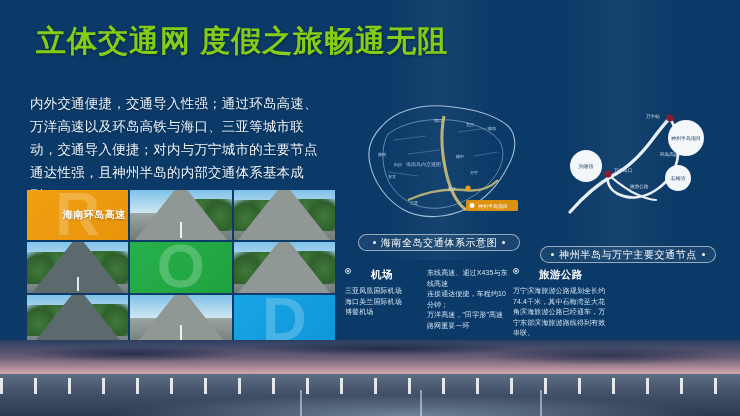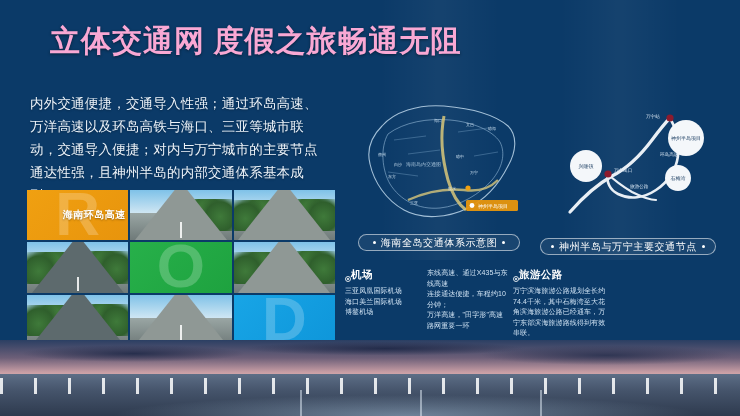--- a/index.html
+++ b/index.html
@@ -17,26 +17,25 @@
       linear-gradient(170deg,#0c3a68 0%, #0d4071 28%, #0b3763 58%, #0a2f57 78%, #0a2a4e 100%);
     overflow:hidden;
   }
   
   .sweep { position:absolute; top:0; height:260px; width:120px;
     background:linear-gradient(to right, rgba(255,255,255,0) 0%, rgba(255,255,255,.045) 50%, rgba(255,255,255,0) 100%);
     pointer-events:none; }
 
   
   .title {
-    position:absolute; left:50px; top:22px;
-    font-size:30px; line-height:38px; font-weight:bold; color:#f9a8d4;
+    position:absolute; left:36px; top:22px;
+    font-size:30px; line-height:38px; font-weight:bold; color:#84cc16;
     letter-spacing:1px;
     text-shadow:0 1px 3px rgba(0,0,0,.45);
     white-space:nowrap;
-    font-family:Liberation Serif, serif;
   }
 
   
   .para {
     position:absolute; left:30px; top:92px; width:300px;
     font-size:13.5px; line-height:23px; color:#eef4fa;
     letter-spacing:.2px;
     text-shadow:0 1px 2px rgba(0,0,0,.3);
   }
 
@@ -91,30 +90,30 @@
   .caption {
     position:absolute; height:17px; border-radius:9px;
     border:1px solid rgba(255,255,255,.55);
     background:rgba(255,255,255,.06);
     color:#ffffff; font-size:10px; line-height:15px; text-align:center;
     letter-spacing:.6px; white-space:nowrap;
     display:flex; align-items:center; justify-content:center; gap:5px;
   }
   .caption .dot { width:3px; height:3px; border-radius:50%; background:#fff; flex:none; }
   #cap-hainan { left:358px; top:234px; width:162px; }
-  #cap-shenzhou { left:540px; top:238px; width:176px;justify-content:center; }
+  #cap-shenzhou { left:540px; top:246px; width:176px;justify-content:center; }
 
   
   .infocols {
     position:absolute; left:345px; top:268px; width:380px; height:72px;
     display:grid; grid-template-columns:78px 82px 96px 110px; gap:4px;
   }
   .col { position:relative; }
   .col-head {
-    display:flex; align-items:flex-end; gap:0;
+    display:flex; align-items:flex-start; gap:20px;
     font-size:10.5px; font-weight:bold; color:#ffffff; letter-spacing:.4px;
     margin-bottom:4px; white-space:nowrap;
   }
   .col-head .hdot {
     width:6px; height:6px; border-radius:50%;
     border:1px solid rgba(255,255,255,.85); flex:none;
     position:relative;
   }
   .col-head .hdot::after {
     content:""; position:absolute; left:1px; top:1px; width:2px; height:2px;

